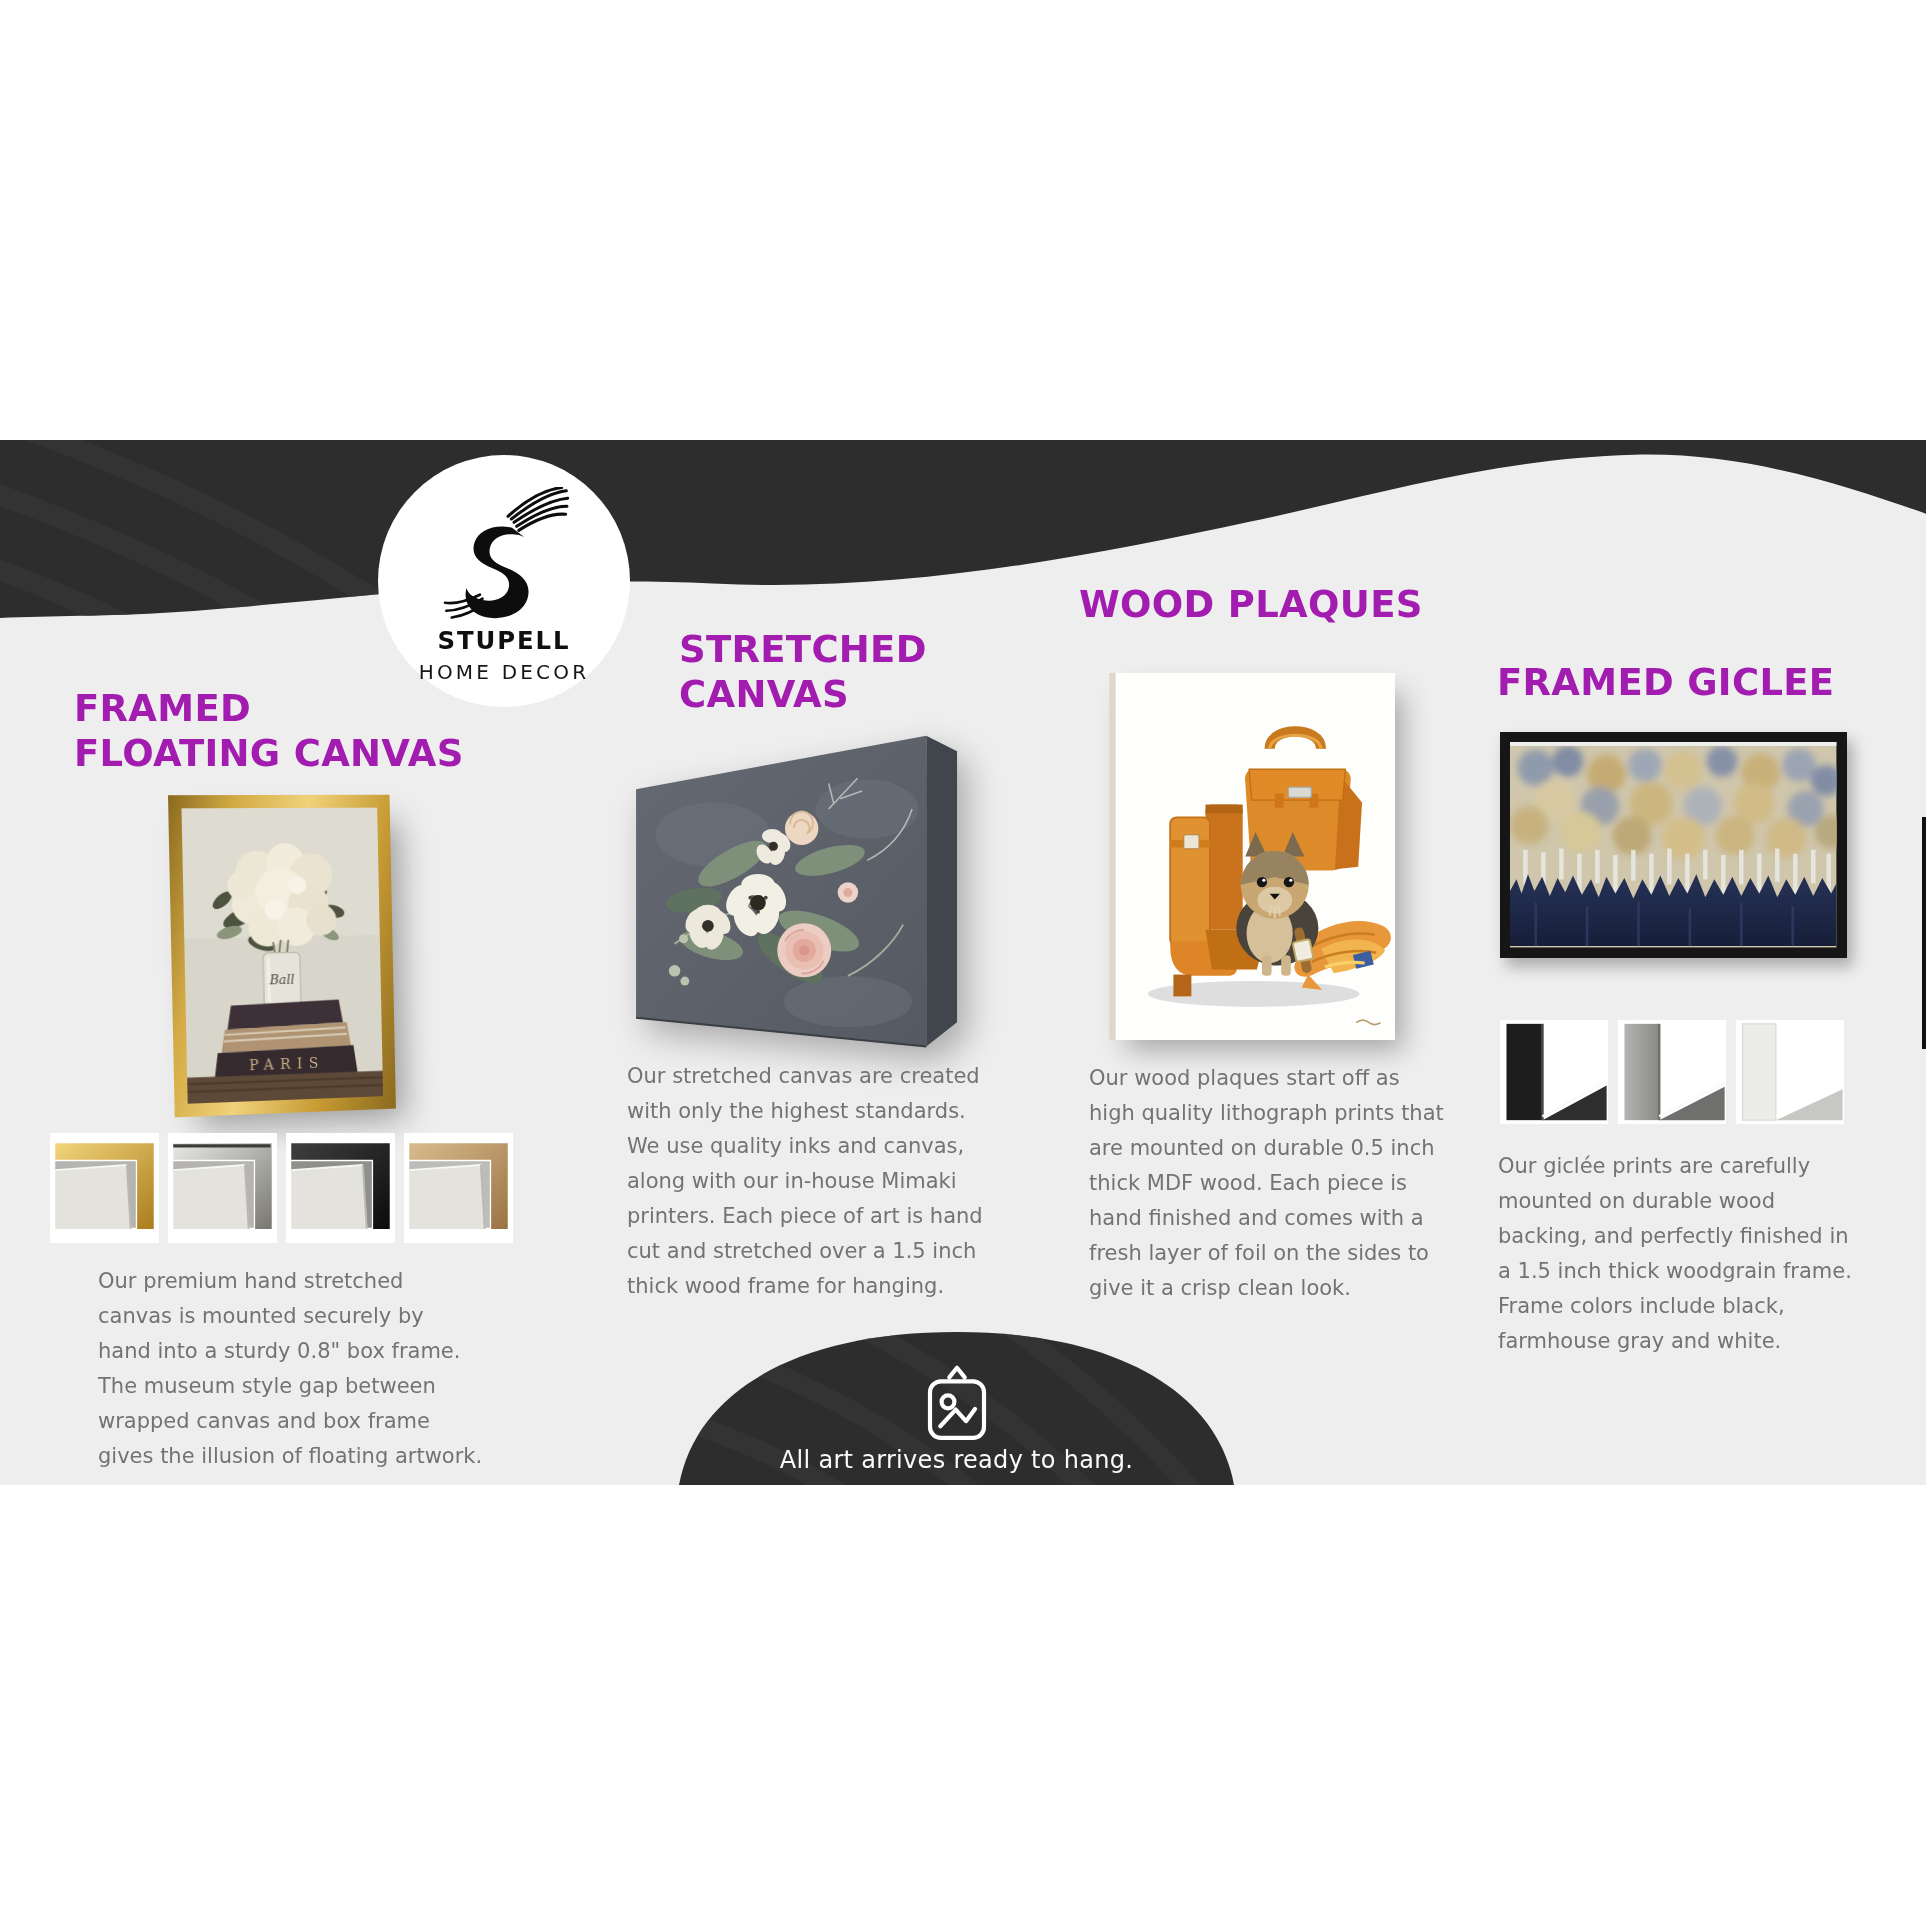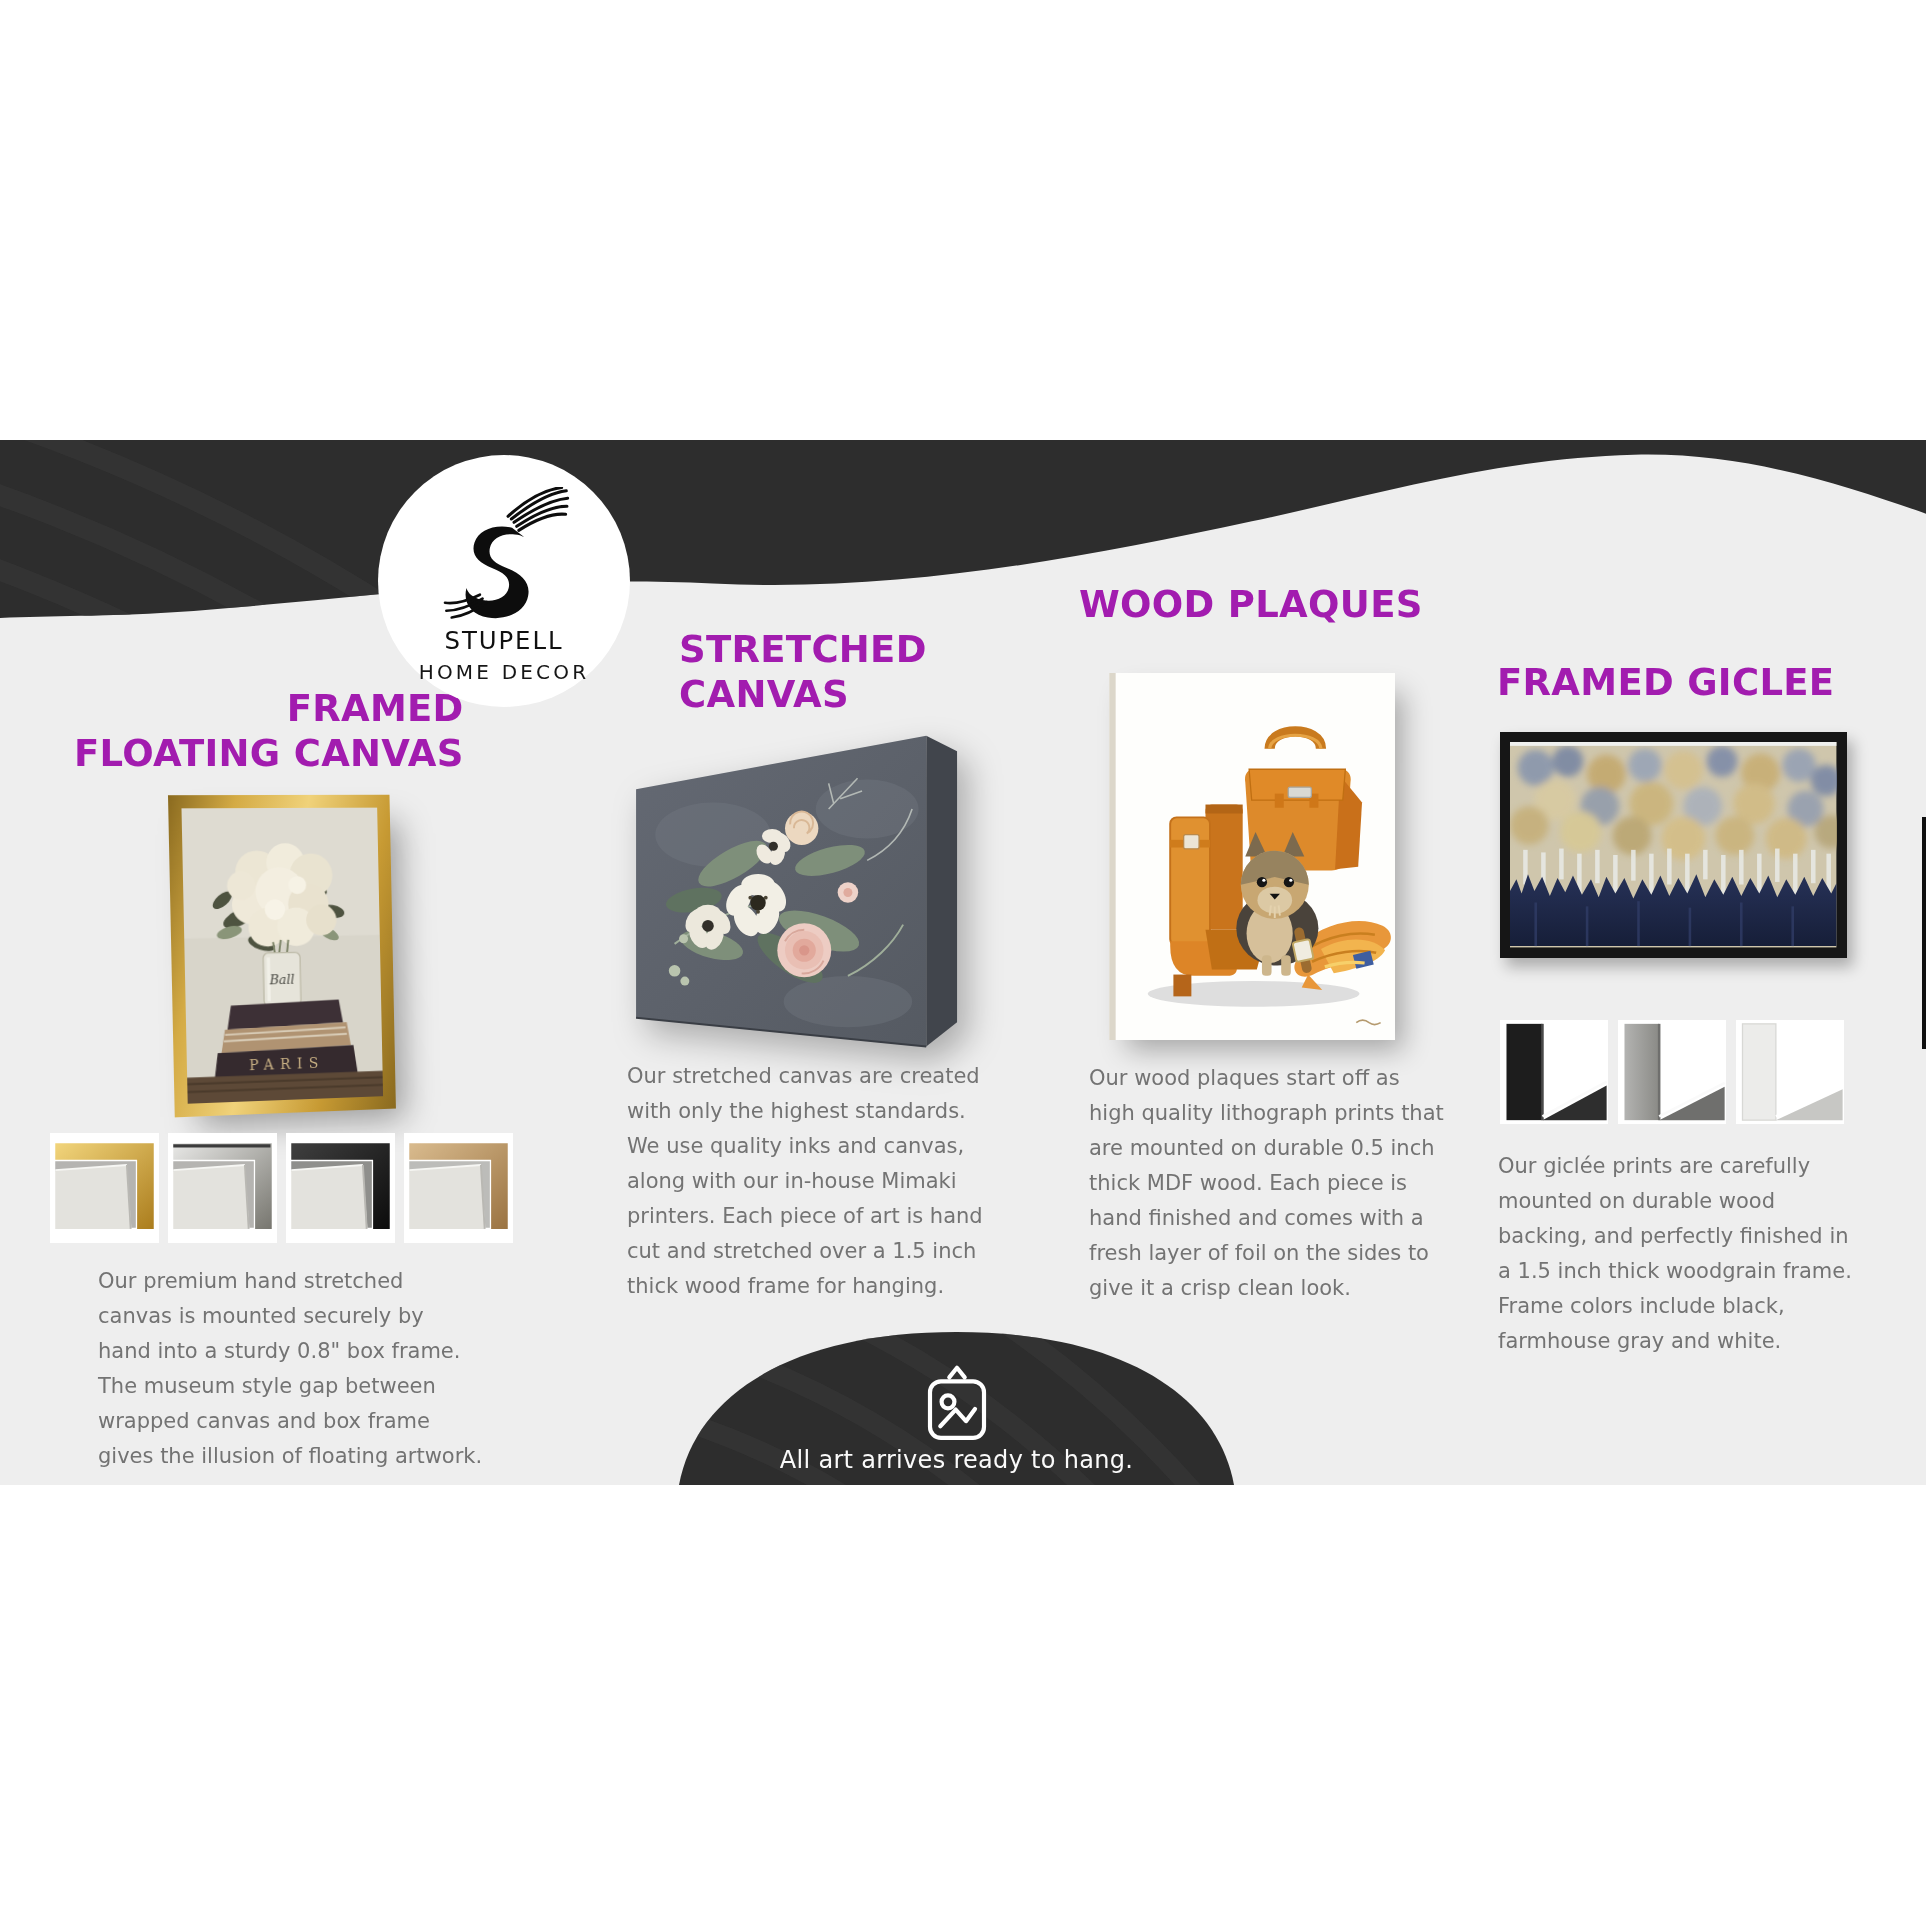--- a/index.html
+++ b/index.html
@@ -10,28 +10,28 @@
   .band{position:absolute;left:0;top:440px;width:1926px;height:1045px;background:#eeeeee;}
   #wave-svg{position:absolute;left:0;top:440px;width:1926px;height:205px;display:block;}
   #dome-svg{position:absolute;left:679px;top:1332px;width:555px;height:153px;display:block;}
   .edge-sliver{position:absolute;left:1922px;top:817px;width:4.5px;height:232px;background:#101010;}
 
   
   .logo-circle{position:absolute;left:378px;top:455px;width:252px;height:252px;border-radius:50%;
                background:#ffffff;z-index:6;}
   .logo-s{position:absolute;left:59px;top:32px;width:134px;height:135px;}
   .brand-name{position:absolute;top:171px;width:100%;text-align:center;font-size:24.4px;
-              letter-spacing:1.9px;font-weight:400;color:#101010;}
+              letter-spacing:1.9px;font-weight:700;color:#101010;}
   .brand-tagline{position:absolute;top:205px;width:100%;text-align:center;font-size:20px;
                  letter-spacing:3.2px;font-weight:500;color:#161616;}
 
   
   .h-title{position:absolute;font-weight:700;font-size:37px;line-height:1.22;color:#a21caf;
            letter-spacing:0.3px;white-space:pre-line;z-index:4;}
-  #title-floating{left:74px;top:686px;text-align:right;}
+  #title-floating{left:74px;top:686px;}
   #title-stretched{left:679px;top:627px;}
   #title-wood{left:1079px;top:582px;}
   #title-giclee{left:1497px;top:660px;}
 
   .p-desc{position:absolute;font-size:21px;line-height:35px;color:#737373;white-space:pre-line;z-index:4;}
   #desc-floating{left:98px;top:1264px;}
   #desc-stretched{left:627px;top:1059px;}
   #desc-wood{left:1072px;top:1061px;margin-left:17px;}
   #desc-giclee{left:1498px;top:1149px;}
 

